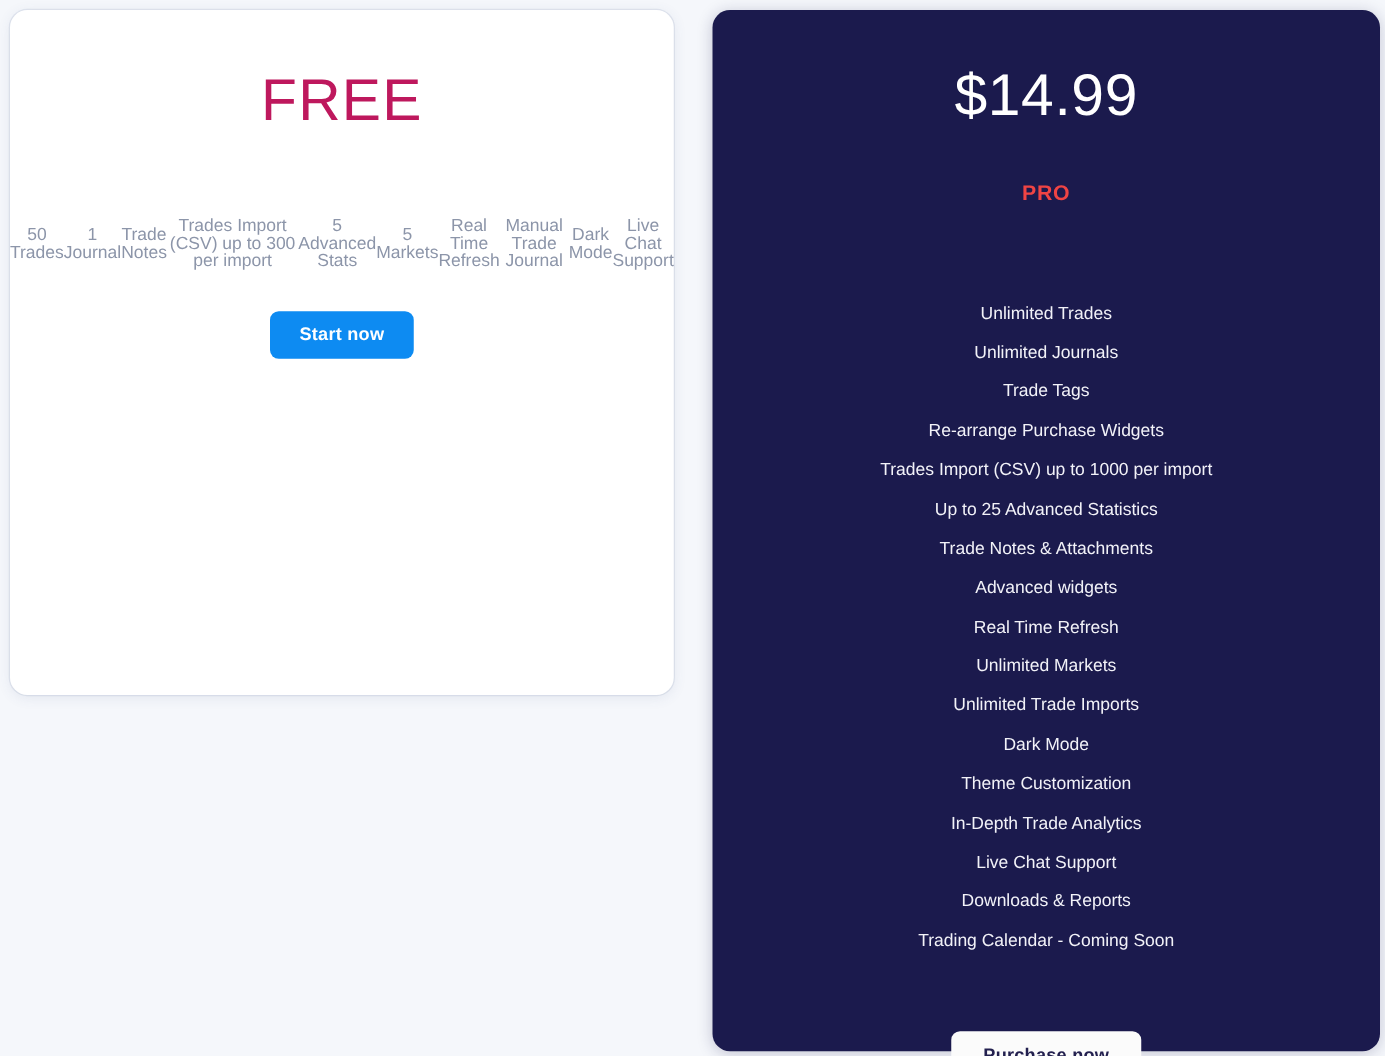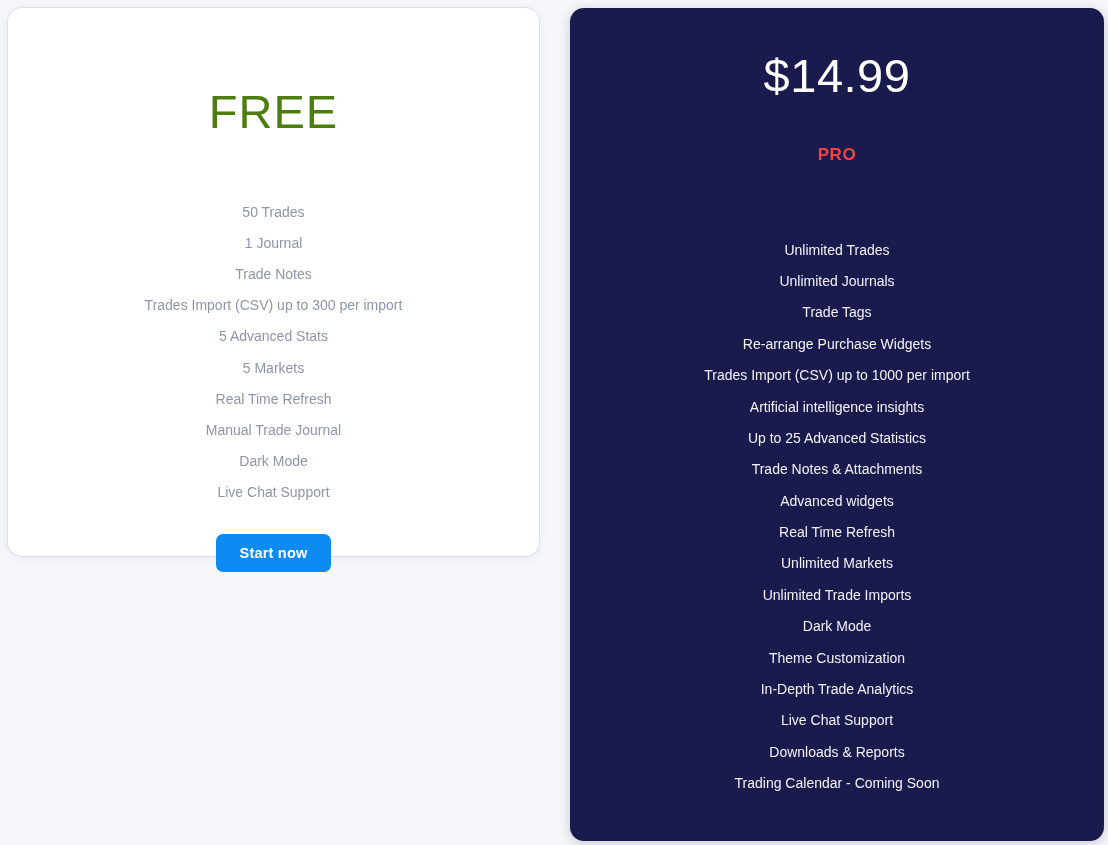--- a/index.html
+++ b/index.html
@@ -32,33 +32,32 @@
     border-radius: 14px;
     box-shadow: 0 2px 10px rgba(70, 90, 140, 0.10),
                 0 0 0 1px rgba(210, 216, 230, 0.55);
     box-sizing: border-box;
     display: flex;
     flex-direction: column;
     align-items: center;
   }
 
   .free-title {
-    margin-top: 80px;
+    margin-top: 48px;
     font-size: 47px;
     font-weight: 300;
     letter-spacing: 1px;
-    color: #4d7c0f;
+    color: #be185d;
     line-height: 1;
   }
 
   .free-features {
     margin-top: 61px;
     width: 100%;
     display: flex;
-    flex-direction: column;
     align-items: center;
   }
 
   .free-feature {
     font-size: 14px;
     font-weight: 400;
     color: #8c95a9;
     line-height: 1;
     padding: 8.6px 0;
     text-align: center;
@@ -172,21 +171,20 @@
 
   <div class="card-pro">
     <div class="pro-price">$14.99</div>
     <div class="pro-label">PRO</div>
     <div class="pro-features">
       <div class="pro-feature">Unlimited Trades</div>
       <div class="pro-feature">Unlimited Journals</div>
       <div class="pro-feature">Trade Tags</div>
       <div class="pro-feature">Re-arrange Purchase Widgets</div>
       <div class="pro-feature">Trades Import (CSV) up to 1000 per import</div>
-      <div class="pro-feature">Artificial intelligence insights</div>
       <div class="pro-feature">Up to 25 Advanced Statistics</div>
       <div class="pro-feature">Trade Notes &amp; Attachments</div>
       <div class="pro-feature">Advanced widgets</div>
       <div class="pro-feature">Real Time Refresh</div>
       <div class="pro-feature">Unlimited Markets</div>
       <div class="pro-feature">Unlimited Trade Imports</div>
       <div class="pro-feature">Dark Mode</div>
       <div class="pro-feature">Theme Customization</div>
       <div class="pro-feature">In-Depth Trade Analytics</div>
       <div class="pro-feature">Live Chat Support</div>

